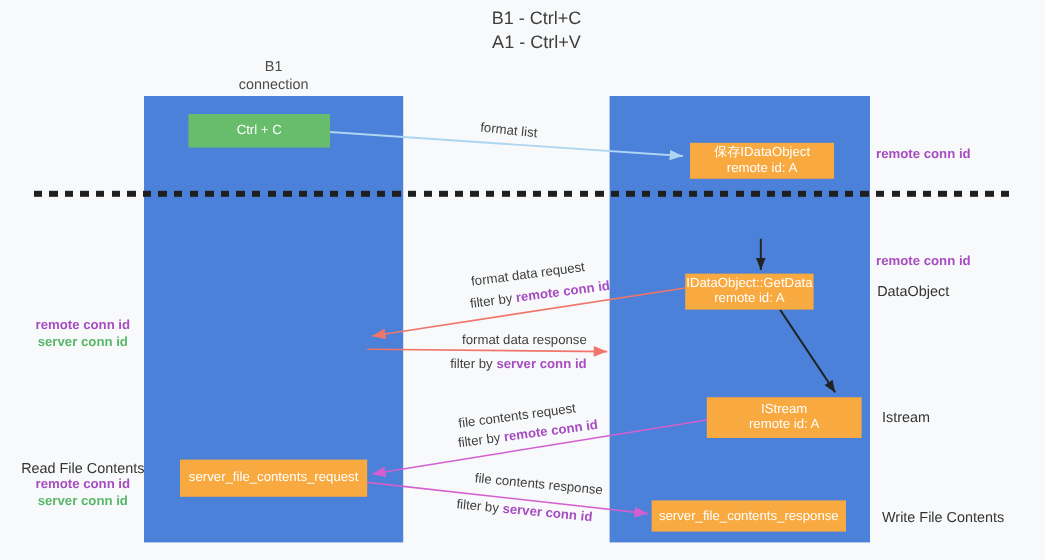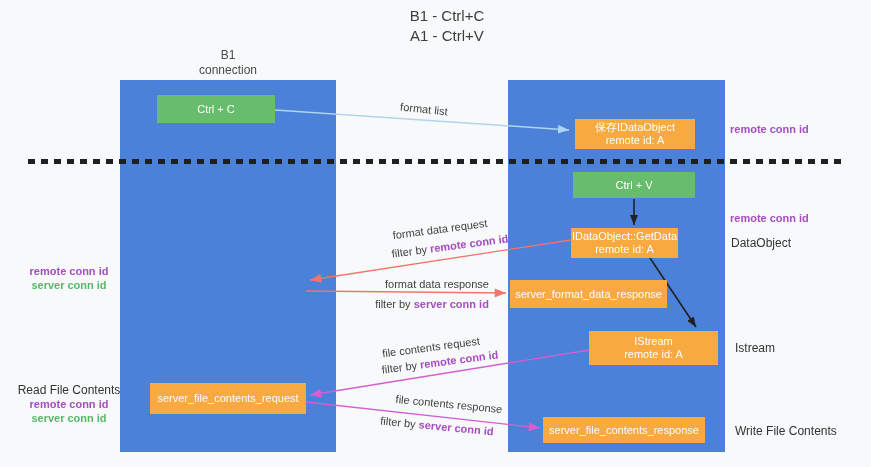--- a/index.html
+++ b/index.html
@@ -72,29 +72,23 @@
     <line x1="306" y1="402" x2="540" y2="428" stroke-width="1.3" marker-end="url(#m-mag)" stroke="#d45fd0"></line>
   </svg>
 
   <div class="abs box green" style="left:157px;top:95px;width:118px;height:28px;">
     <div>Ctrl + C</div>
   </div>
   <div class="abs box orange" style="left:575px;top:119px;width:120px;height:30px;">
     <div>保存IDataObject</div>
     <div>remote id: A</div>
   </div>
-  <div class="abs box green" style="left:573px;top:172px;width:122px;height:26px;">
-    <div>Ctrl + V</div>
-  </div>
   <div class="abs box orange" style="left:571px;top:228px;width:107px;height:30px;">
     <div>IDataObject::GetData</div>
     <div>remote id: A</div>
-  </div>
-  <div class="abs box orange" style="left:510px;top:280px;width:157px;height:28px;">
-    <div>server_format_data_response</div>
   </div>
   <div class="abs box orange" style="left:589px;top:331px;width:129px;height:34px;">
     <div>IStream</div>
     <div>remote id: A</div>
   </div>
   <div class="abs box orange" style="left:150px;top:383px;width:156px;height:31px;">
     <div>server_file_contents_request</div>
   </div>
   <div class="abs box orange" style="left:543px;top:417px;width:162px;height:26px;">
     <div>server_file_contents_response</div>

